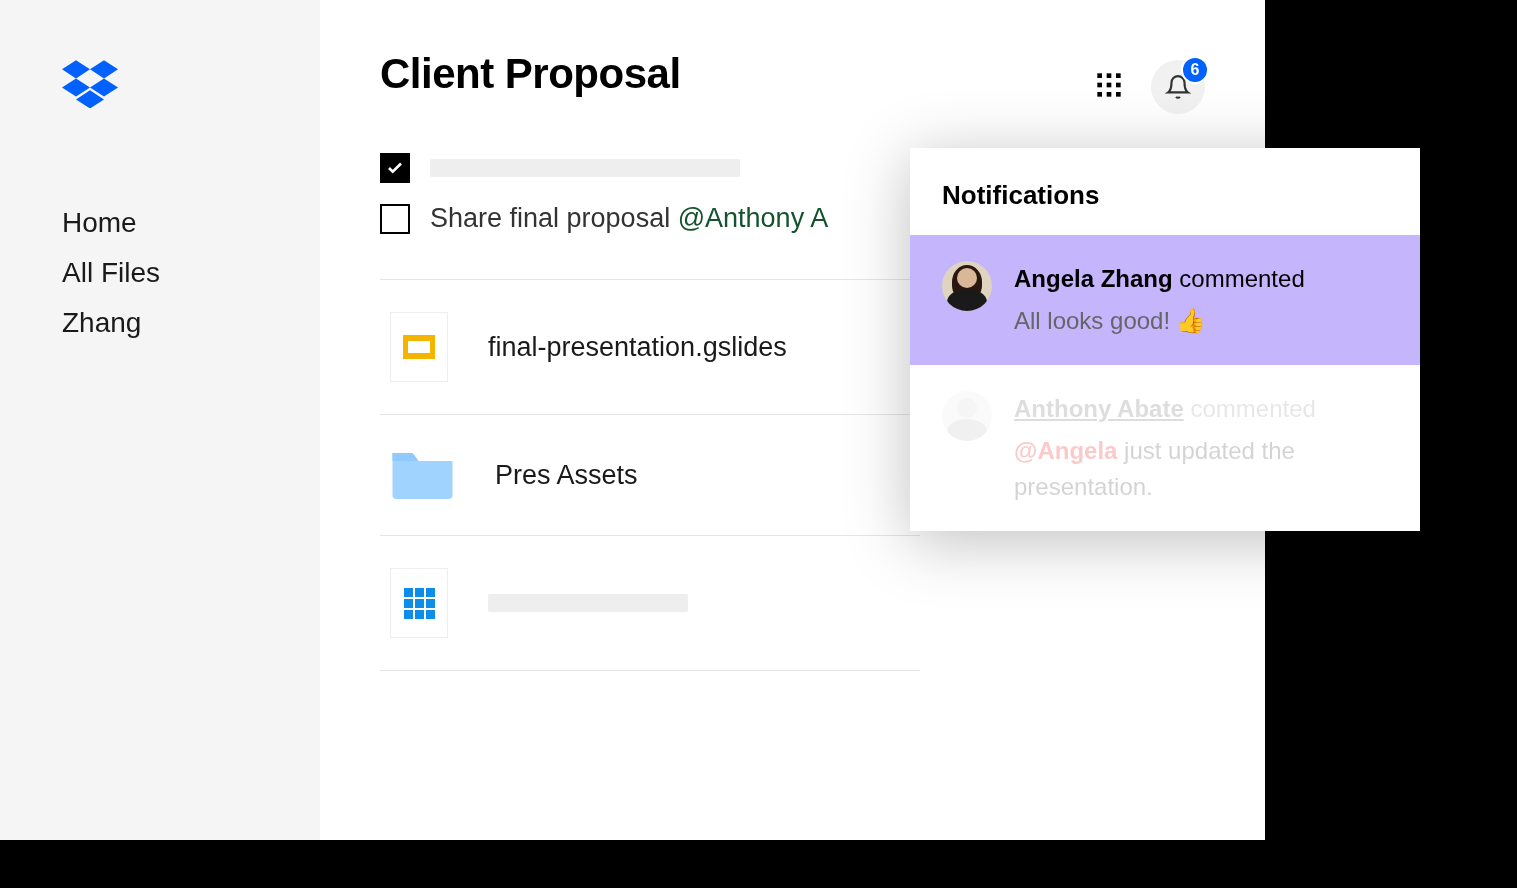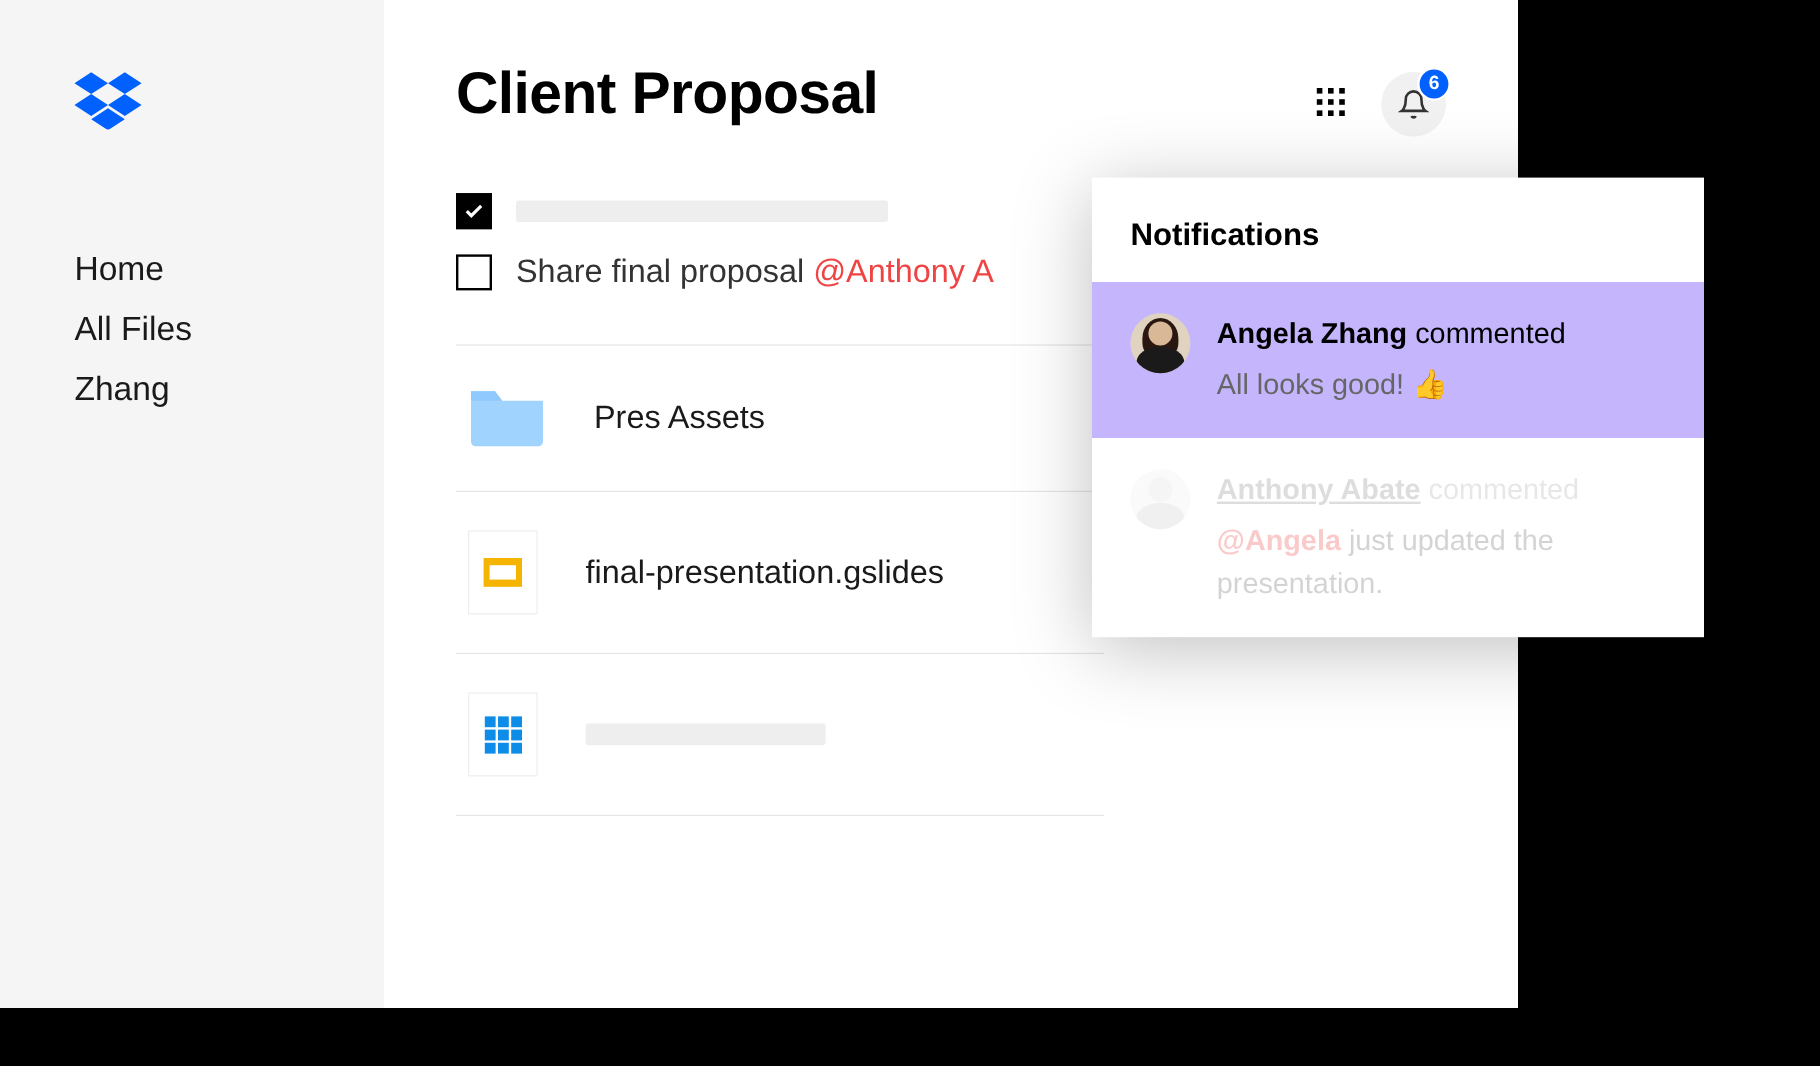--- a/index.html
+++ b/index.html
@@ -2,31 +2,31 @@
 <html><head>
 <meta charset="utf-8">
 <style>
 * { margin: 0; padding: 0; box-sizing: border-box; }
 body { font-family: -apple-system, BlinkMacSystemFont, "Segoe UI", Helvetica, Arial, sans-serif; background: #000; width: 1517px; height: 888px; overflow: hidden; }
 .app-wrap { display: flex; width: 1265px; height: 840px; background: #fff; }
 .sidebar { width: 320px; background: #f5f5f5; padding: 60px 0 0 62px; }
 .logo { margin-bottom: 95px; }
 .nav-item { font-size: 28px; color: #1a1a1a; margin-bottom: 18px; cursor: pointer; }
 .main { flex: 1; padding: 50px 0 0 60px; position: relative; }
-.page-title { font-size: 49px; font-weight: 700; color: #000; letter-spacing: -0.5px; margin-bottom: 55px; }
+.page-title { font-size: 42px; font-weight: 700; color: #000; letter-spacing: -0.5px; margin-bottom: 55px; }
 .header-icons { position: absolute; top: 60px; right: 60px; display: flex; align-items: center; gap: 28px; }
 .grid-icon { cursor: pointer; }
 .bell-wrap { position: relative; width: 54px; height: 54px; border-radius: 50%; background: #f1f1f1; display: flex; align-items: center; justify-content: center; cursor: pointer; }
 .badge { position: absolute; top: -4px; right: -4px; background: #0061fe; color: #fff; font-size: 16px; font-weight: 700; width: 28px; height: 28px; border-radius: 50%; display: flex; align-items: center; justify-content: center; border: 2px solid #fff; }
 .todo-row { display: flex; align-items: center; gap: 20px; margin-bottom: 20px; }
 .checkbox { width: 30px; height: 30px; border: 2.5px solid #000; display: flex; align-items: center; justify-content: center; flex-shrink: 0; }
 .checkbox.checked { background: #000; }
 .placeholder-bar { height: 18px; background: #eee; border-radius: 2px; }
 .todo-text { font-size: 27px; color: #333; }
-.mention { color: #ef4444; }
+.mention { color: #14532d; }
 .file-list { margin-top: 45px; border-top: 1px solid #e5e5e5; width: 540px; }
 .file-row { display: flex; align-items: center; gap: 40px; padding: 32px 10px; border-bottom: 1px solid #e5e5e5; cursor: pointer; }
 .file-icon { width: 58px; height: 70px; background: #fff; border: 1px solid #eee; display: flex; align-items: center; justify-content: center; flex-shrink: 0; }
 .file-name { font-size: 27px; color: #1a1a1a; }
 .gslides-inner { width: 32px; height: 24px; background: #f5b400; position: relative; }
 .gslides-inner::after { content: ""; position: absolute; top: 6px; left: 5px; width: 22px; height: 12px; background: #fff; }
 .folder-icon { width: 65px; height: 52px; }
 .sheet-inner { display: grid; grid-template-columns: repeat(3, 9px); grid-template-rows: repeat(3, 9px); gap: 2px; }
 .sheet-inner span { background: #0d8ce8; }
 .notif-panel { position: absolute; top: 148px; right: -155px; width: 510px; background: #fff; box-shadow: 0 10px 60px rgba(0,0,0,0.25); z-index: 10; }
@@ -102,34 +102,34 @@
     <div class="todo-row">
       <div class="checkbox"></div>
       <div class="todo-text">
         <span>Share final proposal </span><span class="mention">@Anthony A</span>
       </div>
     </div>
 
     <div class="file-list">
 
       <div class="file-row">
+        <div class="file-icon">
+          <div class="gslides-inner"></div>
+        </div>
+        <div class="file-name">final-presentation.gslides</div>
+      </div>
+
+      <div class="file-row">
         <div>
           <svg class="folder-icon" viewBox="0 0 64 52">
             <path fill="#a1d3ff" d="M2 6 h20 l6 8 h34 v34 a4 4 0 0 1 -4 4 H6 a4 4 0 0 1 -4 -4 Z"></path>
             <path fill="#8fc9fd" d="M2 6 h20 l6 8 H2 Z"></path>
           </svg>
         </div>
         <div class="file-name">Pres Assets</div>
-      </div>
-
-      <div class="file-row">
-        <div class="file-icon">
-          <div class="gslides-inner"></div>
-        </div>
-        <div class="file-name">final-presentation.gslides</div>
       </div>
 
       <div class="file-row">
         <div class="file-icon">
           <div class="sheet-inner">
               <span></span>
               <span></span>
               <span></span>
               <span></span>
               <span></span>

